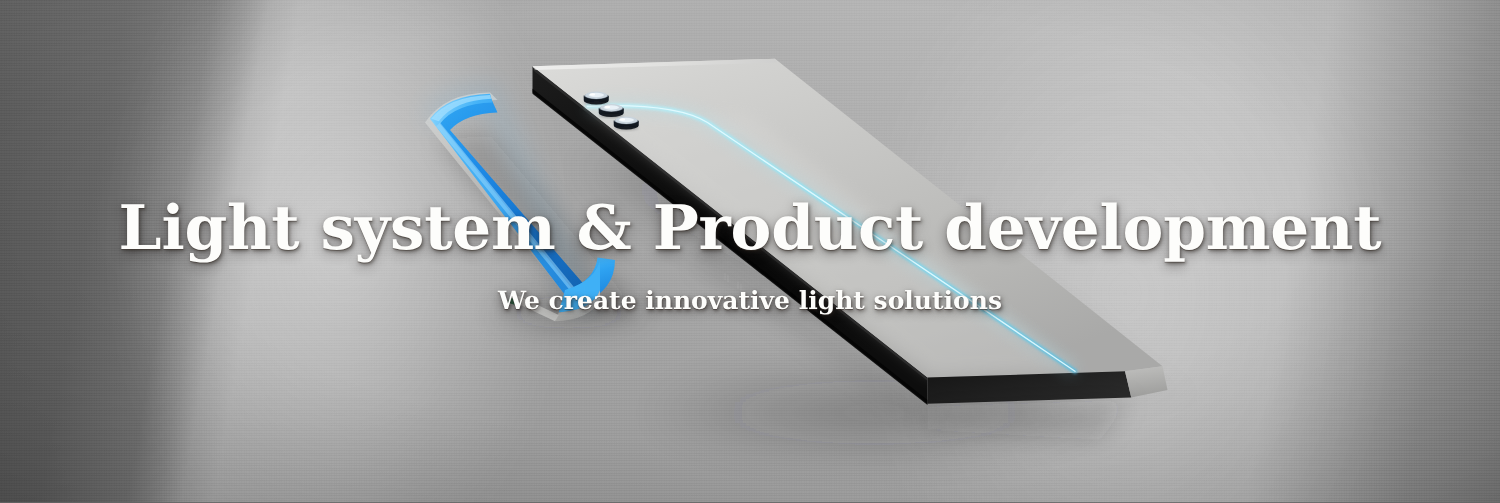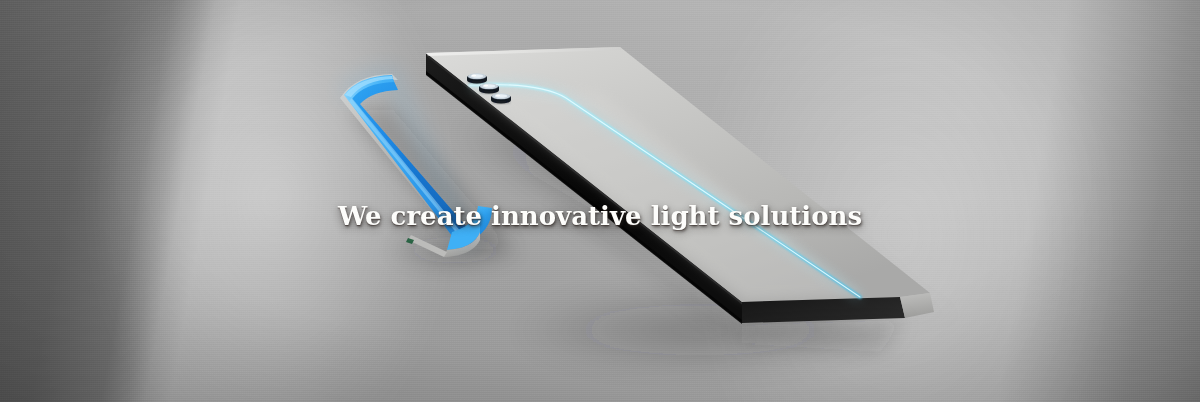--- a/index.html
+++ b/index.html
@@ -101,21 +101,21 @@
     white-space:nowrap;
     text-shadow:
       0 1px 0 rgba(60,50,45,.45),
       1px 2px 3px rgba(40,34,30,.55),
       0 3px 9px rgba(30,26,24,.40);
   }
   .subline {
     margin-top:23px;
     font-family:"DejaVu Serif", "Liberation Serif", serif;
     font-weight:700;
-    font-size:26px;
+    font-size:20px;
     line-height:1;
     color:#fdfdfb;
     white-space:nowrap;
     text-shadow:
       0 1px 0 rgba(55,46,42,.5),
       1px 2px 3px rgba(38,32,28,.6),
       0 3px 8px rgba(28,24,22,.42);
   }
 </style>
 </head>
@@ -306,16 +306,17 @@
       </g>
 
       <g>
         <path d="M742,325 L905,320 L880,352 L742,344 Z" fill="rgba(40,40,44,0.16)" filter="url(#blur10)"></path>
         <path d="M560,200 L742,326 L742,340 L556,212 Z" fill="rgba(40,40,44,0.10)" filter="url(#blur10)"></path>
       </g>
     </svg>
   </div>
 
   <div class="copy">
+    <h1 class="headline">Light system &amp; Product development</h1>
     <p class="subline">We create innovative light solutions</p>
   </div>
 
 </div>
 
 </body></html>

